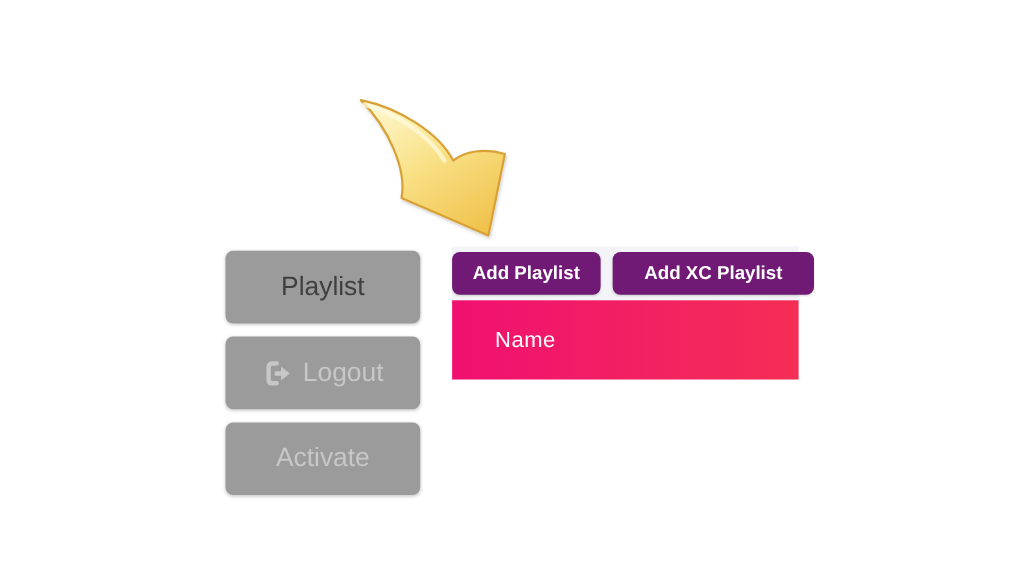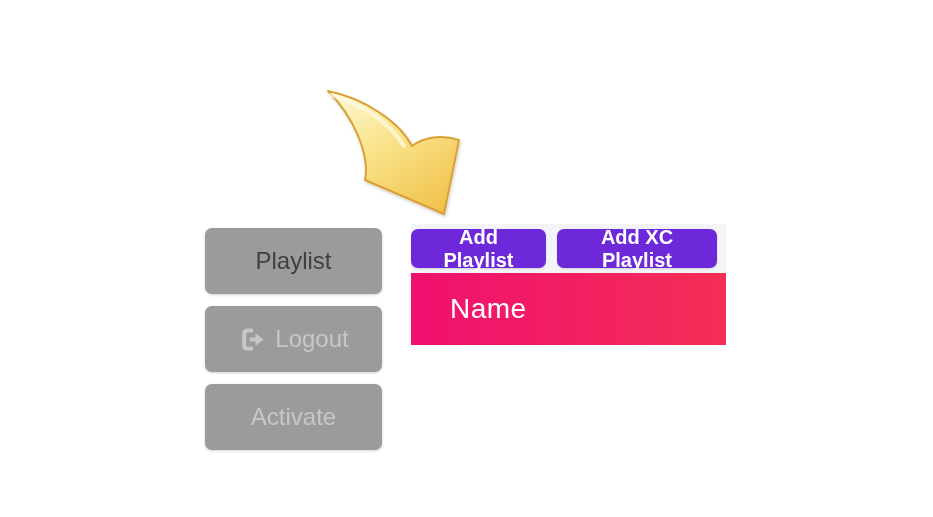--- a/index.html
+++ b/index.html
@@ -17,33 +17,33 @@
     font-family:"Liberation Sans", sans-serif;font-size:24px;cursor:pointer;
     box-shadow:0 1px 3px rgba(0,0,0,0.18);padding:0;
   }
   .side-btn.primary{color:#404040;}
   .side-btn.muted{color:#c7c7c7;}
   .side-btn svg{flex:0 0 auto;}
   
   .panel{position:absolute;left:411px;top:224px;width:315px;height:121px;background:#f2f4f7;}
   .btn-row{position:absolute;left:0;top:0;width:315px;height:49px;}
   .add-btn{
-    position:absolute;top:5px;height:39px;border:none;border-radius:7px;background:#6d28d9;
-    color:#ffffff;font-family:"Liberation Sans", sans-serif;font-weight:bold;font-size:20px;
+    position:absolute;top:5px;height:39px;border:none;border-radius:7px;background:#701a75;
+    color:#ffffff;font-family:"Liberation Sans", sans-serif;font-weight:bold;font-size:17px;
     display:flex;align-items:center;justify-content:center;cursor:pointer;padding:16px 12px;
     box-shadow:0 1px 2px rgba(0,0,0,0.15);
   }
   .add-btn.first{left:0;width:135px;}
-  .add-btn.second{left:146px;width:160px;}
+  .add-btn.second{left:146px;width:183px;}
   .table-header{
     position:absolute;left:0;top:49px;width:315px;height:72px;
     background:linear-gradient(90deg,#f01070 0%,#f42e55 100%);
     display:flex;align-items:center;
   }
-  .table-header .col-label{color:#ffffff;font-size:28px;padding-left:39px;letter-spacing:0.5px;}
+  .table-header .col-label{color:#ffffff;font-size:20px;padding-left:39px;letter-spacing:0.5px;}
 </style>
 </head>
 <body>
 
 <div class="canvas">
 
   <div class="arrow-wrap">
     <svg width="172" height="152" viewBox="0 0 172 152">
       <defs>
         <linearGradient id="arrowGrad" x1="0.15" y1="0" x2="0.85" y2="1">

